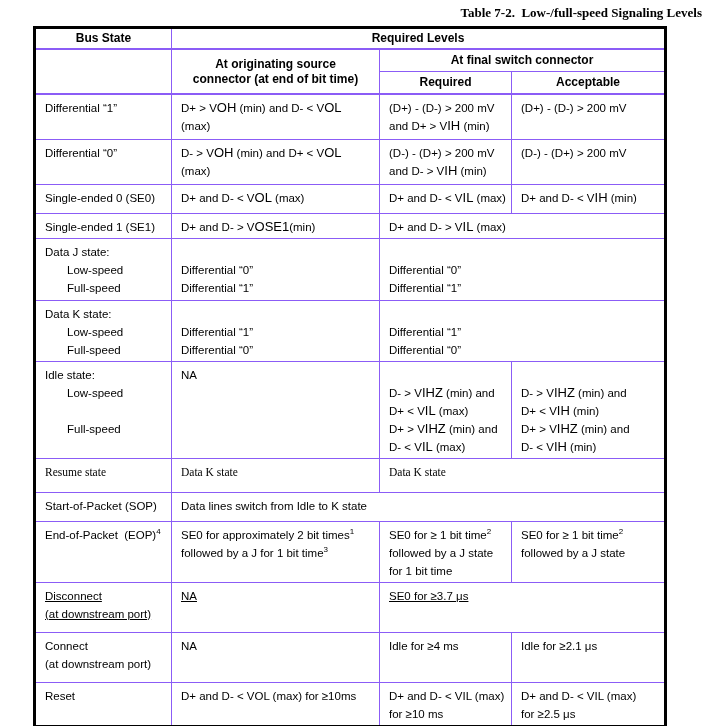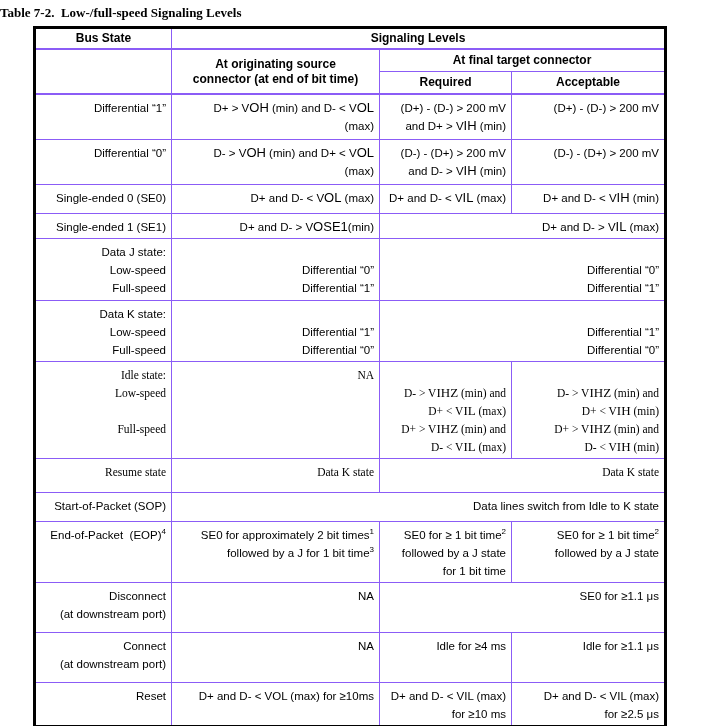--- a/index.html
+++ b/index.html
@@ -4,40 +4,40 @@
 <style>
   * { box-sizing: border-box; }
   html, body { margin: 0; padding: 0; }
   body {
     width: 702px; height: 726px; background: #ffffff; color: #000;
     font-family: "Liberation Sans", sans-serif; overflow: hidden;
   }
   .page { position: relative; width: 702px; height: 726px; }
   .doc-title {
     position: absolute; top: 5px; left: 0; width: 100%;
-    text-align: left;
+    text-align: right;
     font-family: "Liberation Serif", serif;
     font-weight: bold; font-size: 13px; color: #000;
   }
   table.sig {
     position: absolute; left: 33px; top: 26px;
     width: 631px; table-layout: fixed;
     border-collapse: collapse;
     border: 3px solid #000;
   }
   .sig th, .sig td { border: 1px solid #8b5cf6; padding: 2px 4px; }
   .sig thead th {
     font-weight: bold; font-size: 12px; text-align: center;
     vertical-align: middle; line-height: 15px; padding: 2px 6px;
   }
   .sig thead td { padding: 0; }
   .hb2 { border-bottom-width: 2px !important; }
   .sig tbody td {
     font-size: 11.5px; line-height: 18px;
-    vertical-align: top; text-align: right;
+    vertical-align: top; text-align: left;
     padding: 4px 5px 2px 9px;
   }
   .sc { font-size: 13px; }
   sup { font-size: 8px; vertical-align: super; line-height: 0; }
   .tab { display: inline-block; width: 22px; }
 </style>
 </head>
 <body>
 
 <div class="page">
@@ -46,26 +46,26 @@
   <table class="sig">
     <colgroup>
       <col style="width:137px">
       <col style="width:208px">
       <col style="width:132px">
       <col style="width:154px">
     </colgroup>
     <thead>
       <tr style="height:21px">
         <th class="hb2">Bus State</th>
-        <th class="hb2" colspan="3">Signaling Levels</th>
+        <th class="hb2" colspan="3">Required Levels</th>
       </tr>
       <tr style="height:22px">
         <td rowspan="2" class="hb2"></td>
         <th rowspan="2" class="hb2">At originating source<br>connector (at end of bit time)</th>
-        <th colspan="2">At final target connector</th>
+        <th colspan="2">At final switch connector</th>
       </tr>
       <tr style="height:23px">
         <th class="hb2">Required</th>
         <th class="hb2">Acceptable</th>
       </tr>
     </thead>
     <tbody>
         <tr style="height: 45px;">
           <td>Differential “1”</td>
           <td>D+ &gt; V<span class="sc">OH</span> (min) and D- &lt; V<span class="sc">OL</span> (max)</td>
@@ -92,51 +92,51 @@
         <tr style="height: 62px;">
           <td>Data J state:<br><span class="tab"></span>Low-speed<br><span class="tab"></span>Full-speed</td>
           <td><br>Differential “0”<br>Differential “1”</td>
           <td colspan="2"><br>Differential “0”<br>Differential “1”</td>
         </tr>
         <tr style="height: 60px;">
           <td>Data K state:<br><span class="tab"></span>Low-speed<br><span class="tab"></span>Full-speed</td>
           <td><br>Differential “1”<br>Differential “0”</td>
           <td colspan="2"><br>Differential “1”<br>Differential “0”</td>
         </tr>
-        <tr style="height: 96px; font-family: Liberation Serif, serif;">
+        <tr style="height: 96px;">
           <td>Idle state:<br><span class="tab"></span>Low-speed<br><br><span class="tab"></span>Full-speed</td>
           <td>NA</td>
           <td><br>D- &gt; V<span class="sc">IHZ</span> (min) and<br>D+ &lt; V<span class="sc">IL</span> (max)<br>D+ &gt; V<span class="sc">IHZ</span> (min) and<br>D- &lt; V<span class="sc">IL</span> (max)</td>
           <td><br>D- &gt; V<span class="sc">IHZ</span> (min) and<br>D+ &lt; V<span class="sc">IH</span> (min)<br>D+ &gt; V<span class="sc">IHZ</span> (min) and<br>D- &lt; V<span class="sc">IH</span> (min)</td>
         </tr>
         <tr style="height: 34px; font-family: Liberation Serif, serif;">
           <td>Resume state</td>
           <td>Data K state</td>
           <td colspan="2">Data K state</td>
         </tr>
         <tr style="height: 29px; padding-left: 43px;">
           <td>Start-of-Packet (SOP)</td>
           <td colspan="3">Data lines switch from Idle to K state</td>
         </tr>
         <tr style="height: 60px;">
           <td>End-of-Packet&nbsp; (EOP)<sup>4</sup></td>
           <td>SE0 for approximately 2 bit times<sup>1</sup><br>followed by a J for 1 bit time<sup>3</sup></td>
           <td>SE0 for ≥ 1 bit time<sup>2</sup><br>followed by a J state<br>for 1 bit time</td>
           <td>SE0 for ≥ 1 bit time<sup>2</sup><br>followed by a J state</td>
         </tr>
-        <tr style="height: 50px;">
+        <tr style="height: 50px; text-decoration: underline;">
           <td>Disconnect<br>(at downstream port)</td>
           <td>NA</td>
-          <td colspan="2">SE0 for ≥1.1 μs</td>
+          <td colspan="2">SE0 for ≥3.7 μs</td>
         </tr>
         <tr style="height: 50px;">
           <td>Connect<br>(at downstream port)</td>
           <td>NA</td>
           <td>Idle for ≥4 ms</td>
-          <td>Idle for ≥1.1 μs</td>
+          <td>Idle for ≥2.1 μs</td>
         </tr>
         <tr style="height: 44px;">
           <td>Reset</td>
           <td>D+ and D- &lt; VOL (max) for ≥10ms</td>
           <td>D+ and D- &lt; VIL (max)<br>for ≥10 ms</td>
           <td>D+ and D- &lt; VIL (max)<br>for ≥2.5 μs</td>
         </tr>
       </tbody>
   </table>
 </div>

